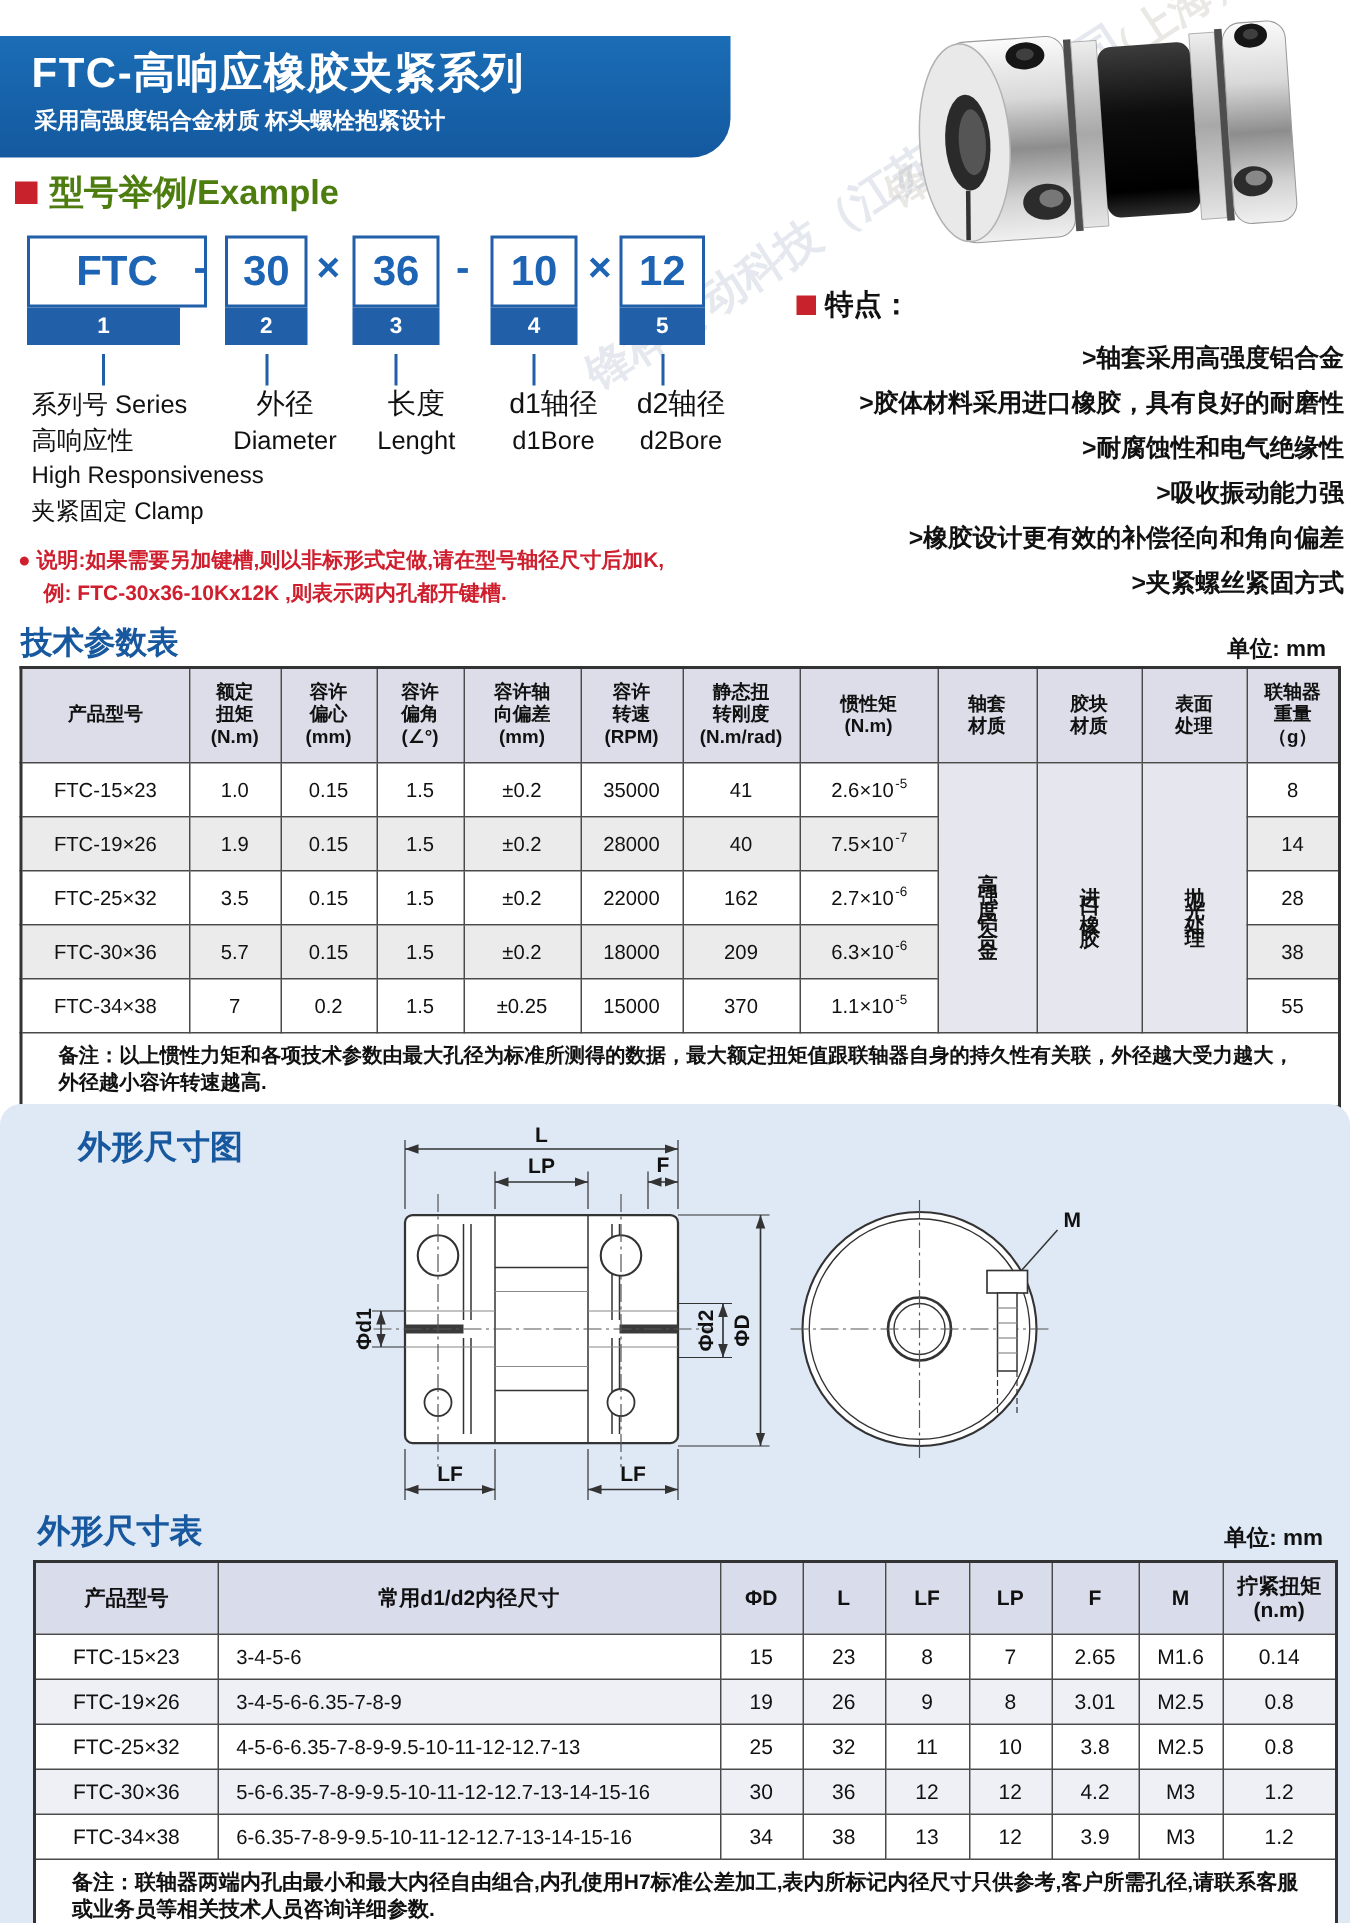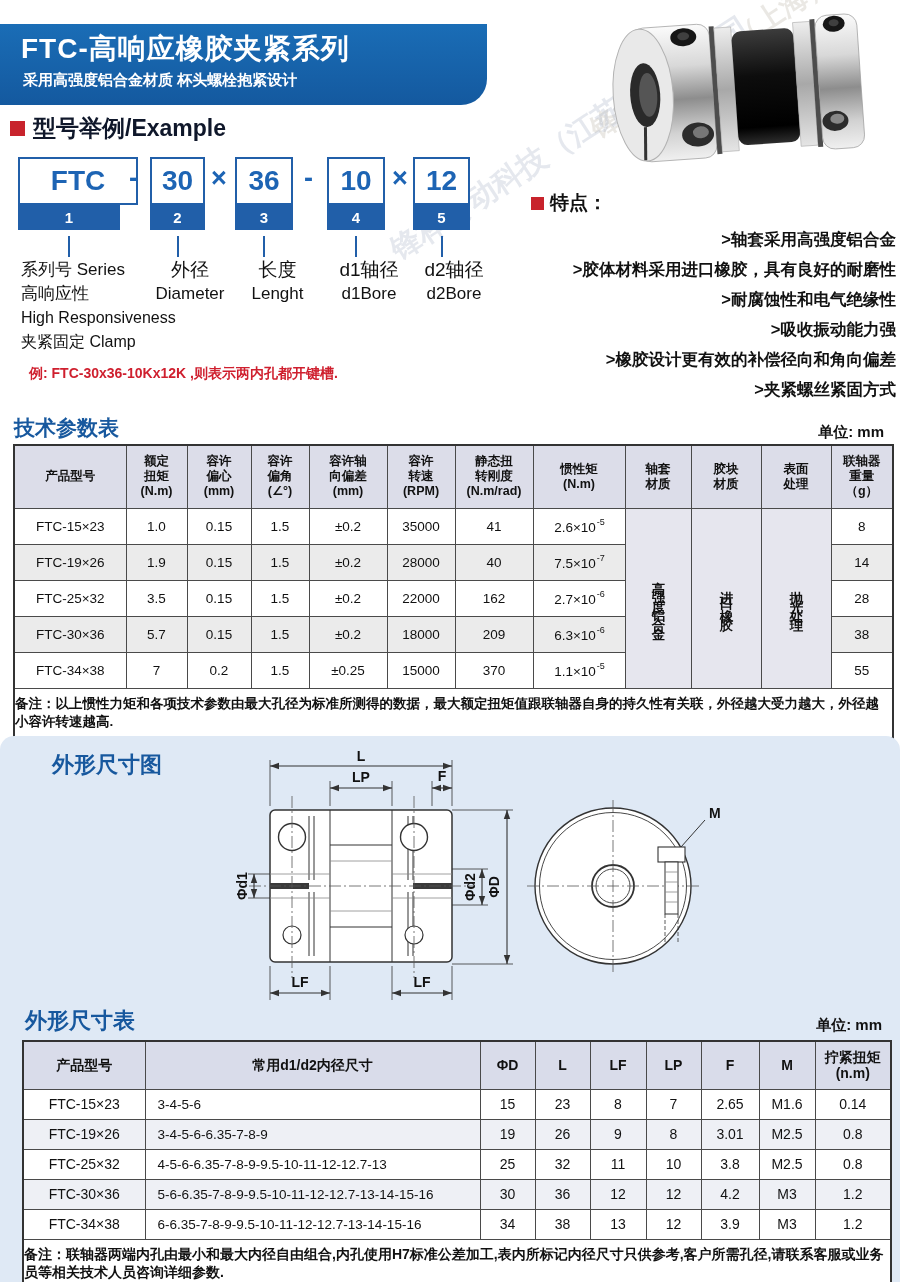--- a/index.html
+++ b/index.html
@@ -13,29 +13,29 @@
   .wm2 { top:6px; left:562px; font-size:28px; color:rgba(190,185,172,.33); }
   .wm3 { top:828px; left:6px; font-size:32px; color:rgba(145,168,205,.33); }
   .wm4 { top:898px; left:120px; font-size:32px; color:rgba(145,168,205,.28); }
   .red-frag { position:absolute; left:-14px; top:998px; width:28px; height:66px; background:#c4242b; transform:rotate(16deg); opacity:.9; }
 
   
   .banner { position:absolute; left:0; top:24px; width:487px; height:81px;
             background:linear-gradient(180deg,#1a6db6 0%,#14599f 100%);
             border-radius:0 0 26px 0; color:#fff; }
   .banner-title { position:absolute; left:21px; top:6px; font-size:28px; font-weight:bold; letter-spacing:1px; }
-  .banner-sub { position:absolute; left:23px; top:47px; font-size:15px; font-weight:bold; }
+  .banner-sub { position:absolute; left:23px; top:47px; font-size:15px; font-weight:bold;font-family:Liberation Serif, serif; }
 
   
   .photo { position:absolute; left:595px; top:4px; width:275px; height:170px; }
 
   
   .sec-head { position:absolute; left:10px; top:113px; display:flex; align-items:center; gap:8px; }
   .red-sq { width:15px; height:15px; background:#c8232c; display:inline-block; }
-  .sec-head-label { font-size:23px; font-weight:bold; color:#0f172a; }
+  .sec-head-label { font-size:23px; font-weight:bold; color:#4d7c0f; }
 
   .seg-box { position:absolute; top:157px; height:48px; border:2px solid #215fa9; background:#fff;
              display:flex; align-items:center; justify-content:center;
              color:#1d64b4; font-size:28px; font-weight:bold; }
   .seg-bar { position:absolute; top:205px; height:25px; background:#215fa9; color:#fff;
              display:flex; align-items:center; justify-content:center; font-size:15px; font-weight:bold; }
   .seg-sep { position:absolute; top:163px; color:#1d64b4; font-size:27px; font-weight:bold; }
   .seg-tick { position:absolute; top:236px; width:2px; height:21px; background:#215fa9; }
 
   .lbl-col { position:absolute; top:258px; font-size:17px; color:#111; line-height:24px;margin-left:13px; }
@@ -58,21 +58,21 @@
   table.grid { position:absolute; border-collapse:collapse; table-layout:fixed; background:#fff; }
   table.grid td, table.grid th { border:1px solid #4a4a4a; text-align:center; vertical-align:middle; overflow:hidden; }
   table.grid { border:2px solid #333; }
   #tech-table { left:13px; top:444px; width:873px; }
   #tech-table th { background:#dcdde9; font-size:12.5px; font-weight:bold; white-space:pre-line; height:63px; line-height:15px; color:#111; }
   #tech-table td { font-size:13.5px; height:36px; color:#111; }
   #tech-table tbody tr:nth-child(even) td { background:#ebebeb; }
   #tech-table td.merge { background:#e6e6ee; }
   #tech-table sup { font-size:9px; position:relative; top:-1px; left:1px; }
   .vtext { writing-mode:vertical-rl; text-orientation:upright; letter-spacing:9px; margin:0 auto; font-size:13.5px; font-weight:600; }
-  tr.note-row td { text-align:left !important; font-size:12.5px; font-weight:bold; padding:6px 0; background:#fff !important; height:28px; }
+  tr.note-row td { text-align:left !important; font-size:12.5px; font-weight:bold; padding:6px 24px; background:#fff !important; height:28px; }
 
   
   .blue-panel { position:absolute; left:0; top:736px; width:900px; height:546px; background:#dfe9f5; border-radius:14px 14px 0 0; }
   .diagram-title { position:absolute; left:52px; top:750px; font-size:22px; font-weight:bold; color:#17589e; }
   .diagram { position:absolute; left:235px; top:748px; width:660px; height:268px; }
   .dim-title { position:absolute; left:25px; top:1006px; font-size:22px; font-weight:bold; color:#17589e; }
   .dim-unit { position:absolute; right:18px; top:1016px; font-size:15px; font-weight:bold; color:#111; }
   #dim-table { left:22px; top:1040px; width:868px; }
   #dim-table th { background:#d9dcea; font-size:14px; font-weight:bold; height:48px; white-space:pre-line; line-height:16px; color:#111; }
   #dim-table td { font-size:14px; height:30px; color:#111; }
@@ -192,20 +192,21 @@
   <div class="lbl-col center" style="left:315px;width:82px;">
     <div class="lbl-line" style="font-size:19px;">d1轴径</div>
     <div class="lbl-line">d1Bore</div>
   </div>
   <div class="lbl-col center" style="left:400px;width:82px;">
     <div class="lbl-line" style="font-size:19px;">d2轴径</div>
     <div class="lbl-line">d2Bore</div>
   </div>
 
   <div class="red-note">
+    <div><span>●</span> <span>说明:如果需要另加键槽,则以非标形式定做,请在型号轴径尺寸后加K,</span></div>
     <div class="indent">例: FTC-30x36-10Kx12K ,则表示两内孔都开键槽.</div>
   </div>
 
   <div class="features">
     <div class="features-head">
       <span class="red-sq"></span>
       <span class="features-title">特点：</span>
     </div>
     <div class="feature-item">&gt;轴套采用高强度铝合金</div>
     <div class="feature-item">&gt;胶体材料采用进口橡胶，具有良好的耐磨性</div>

